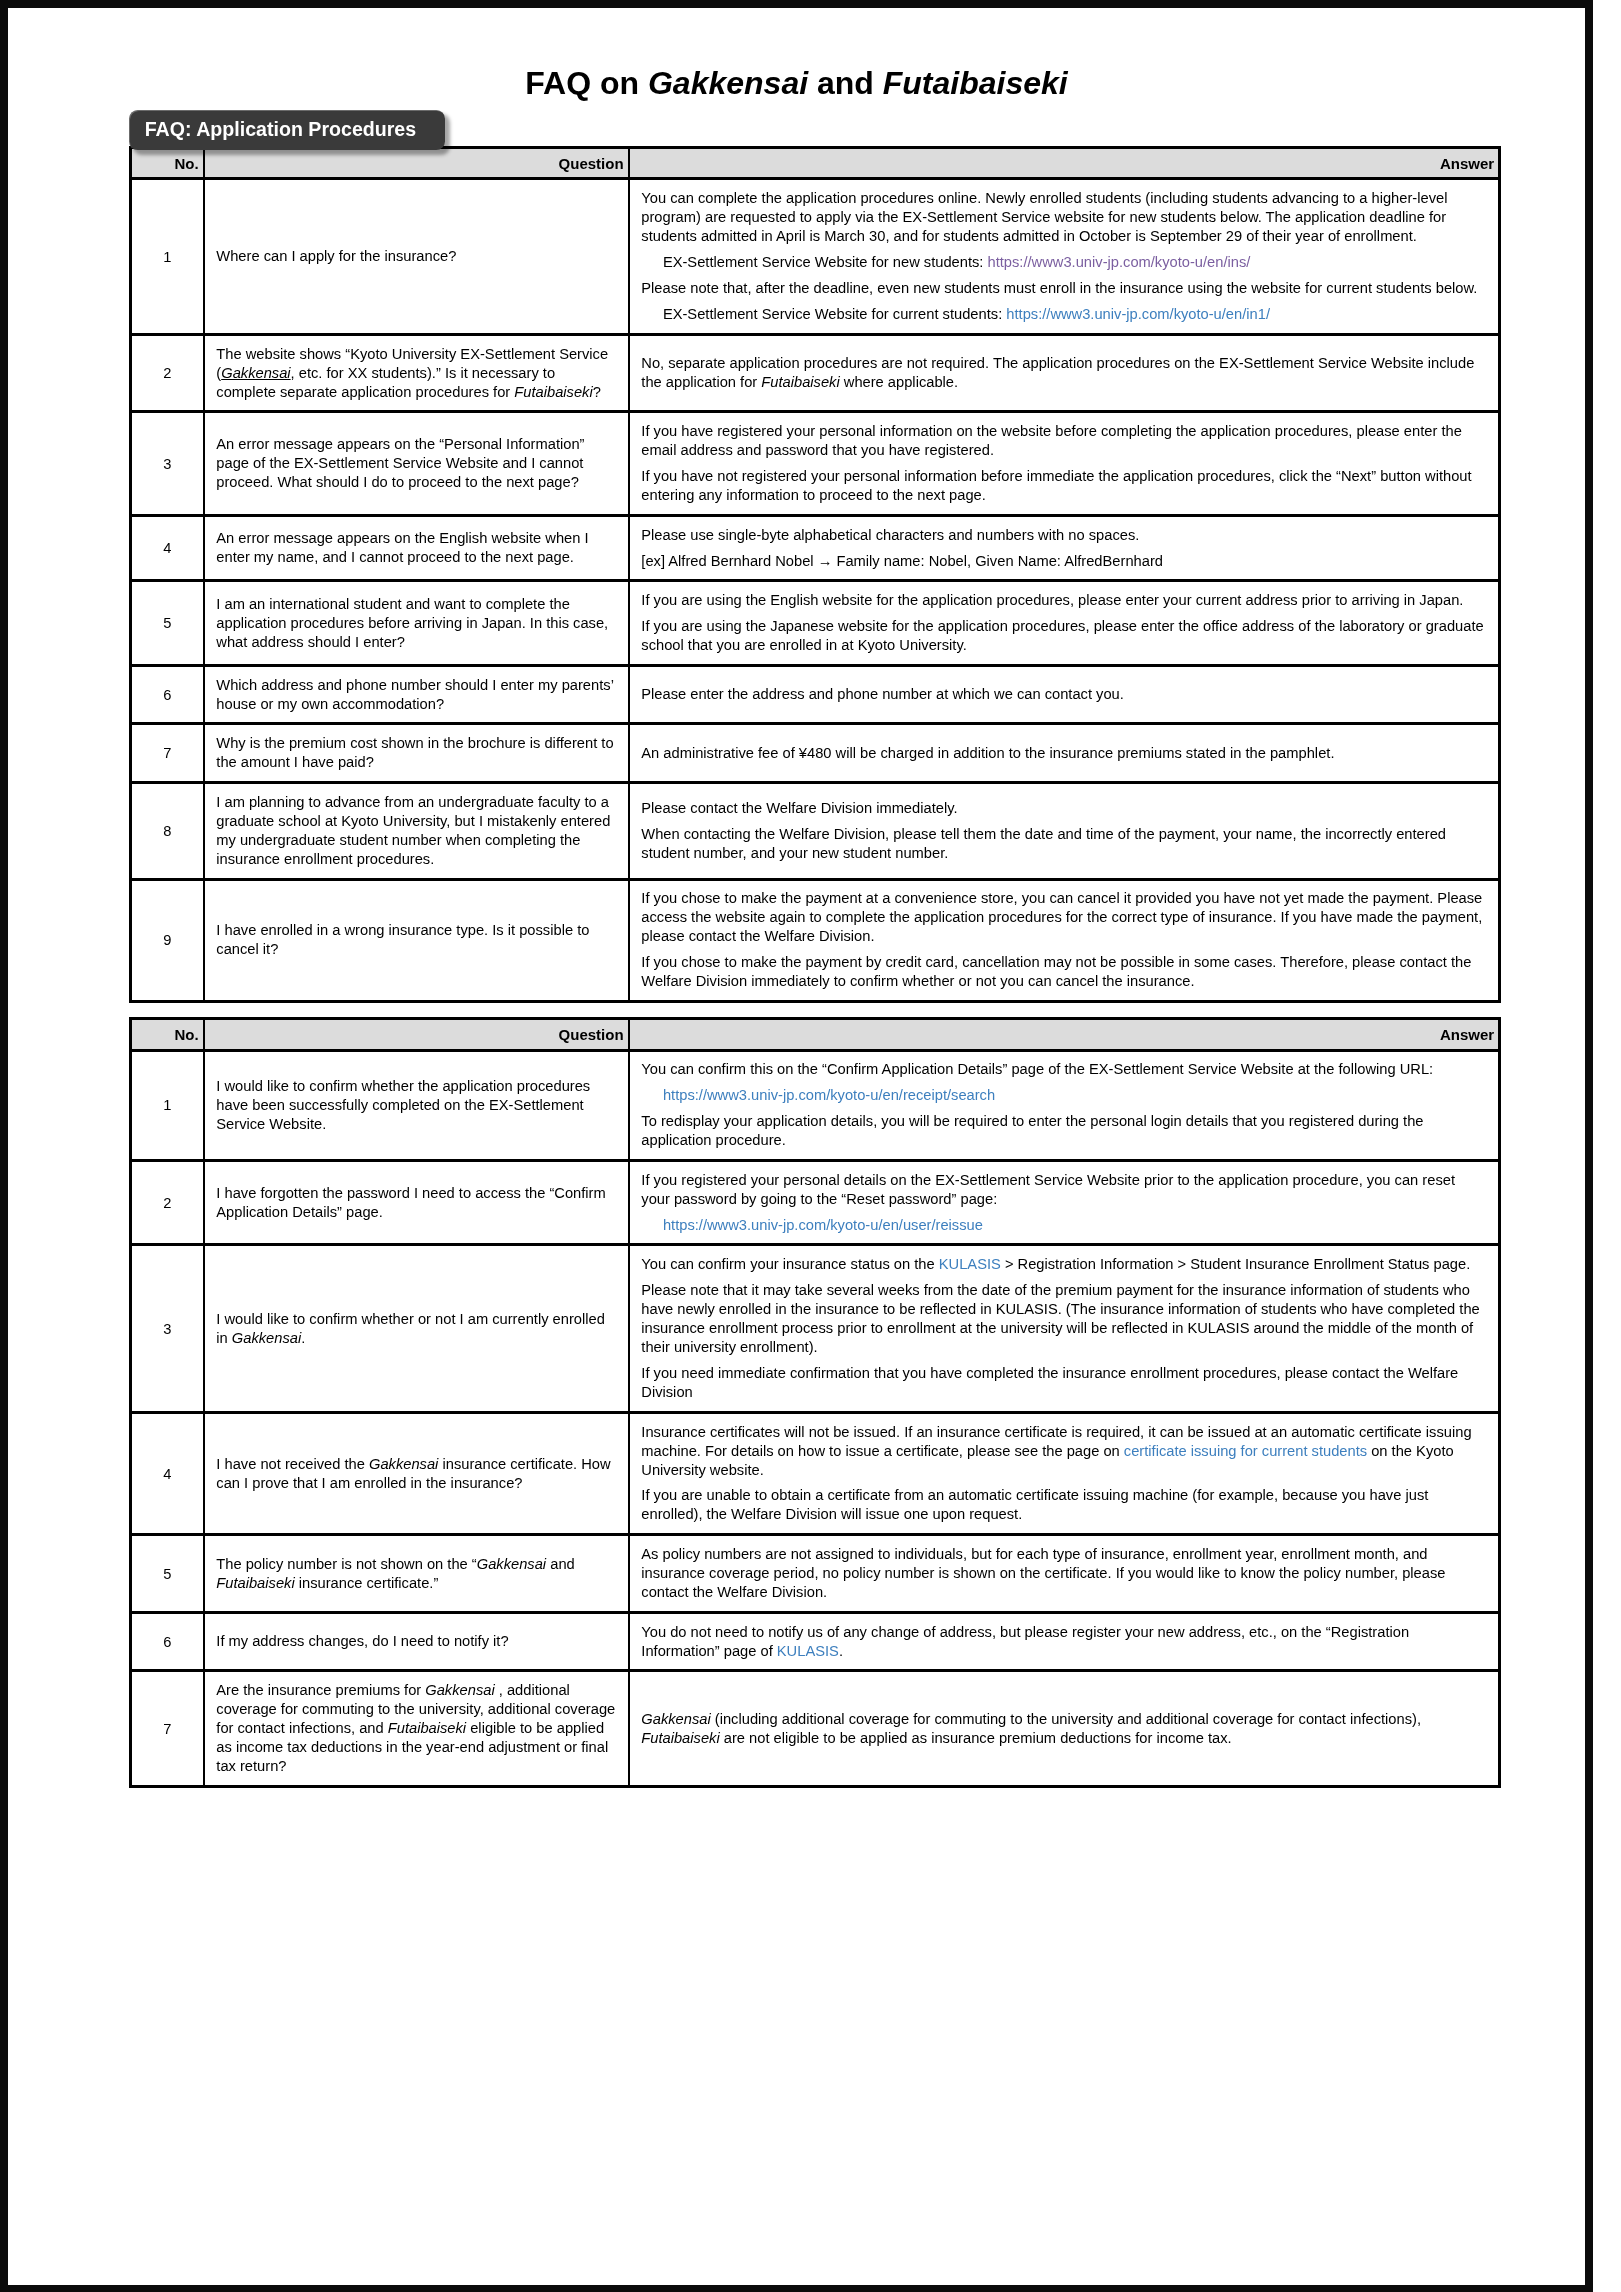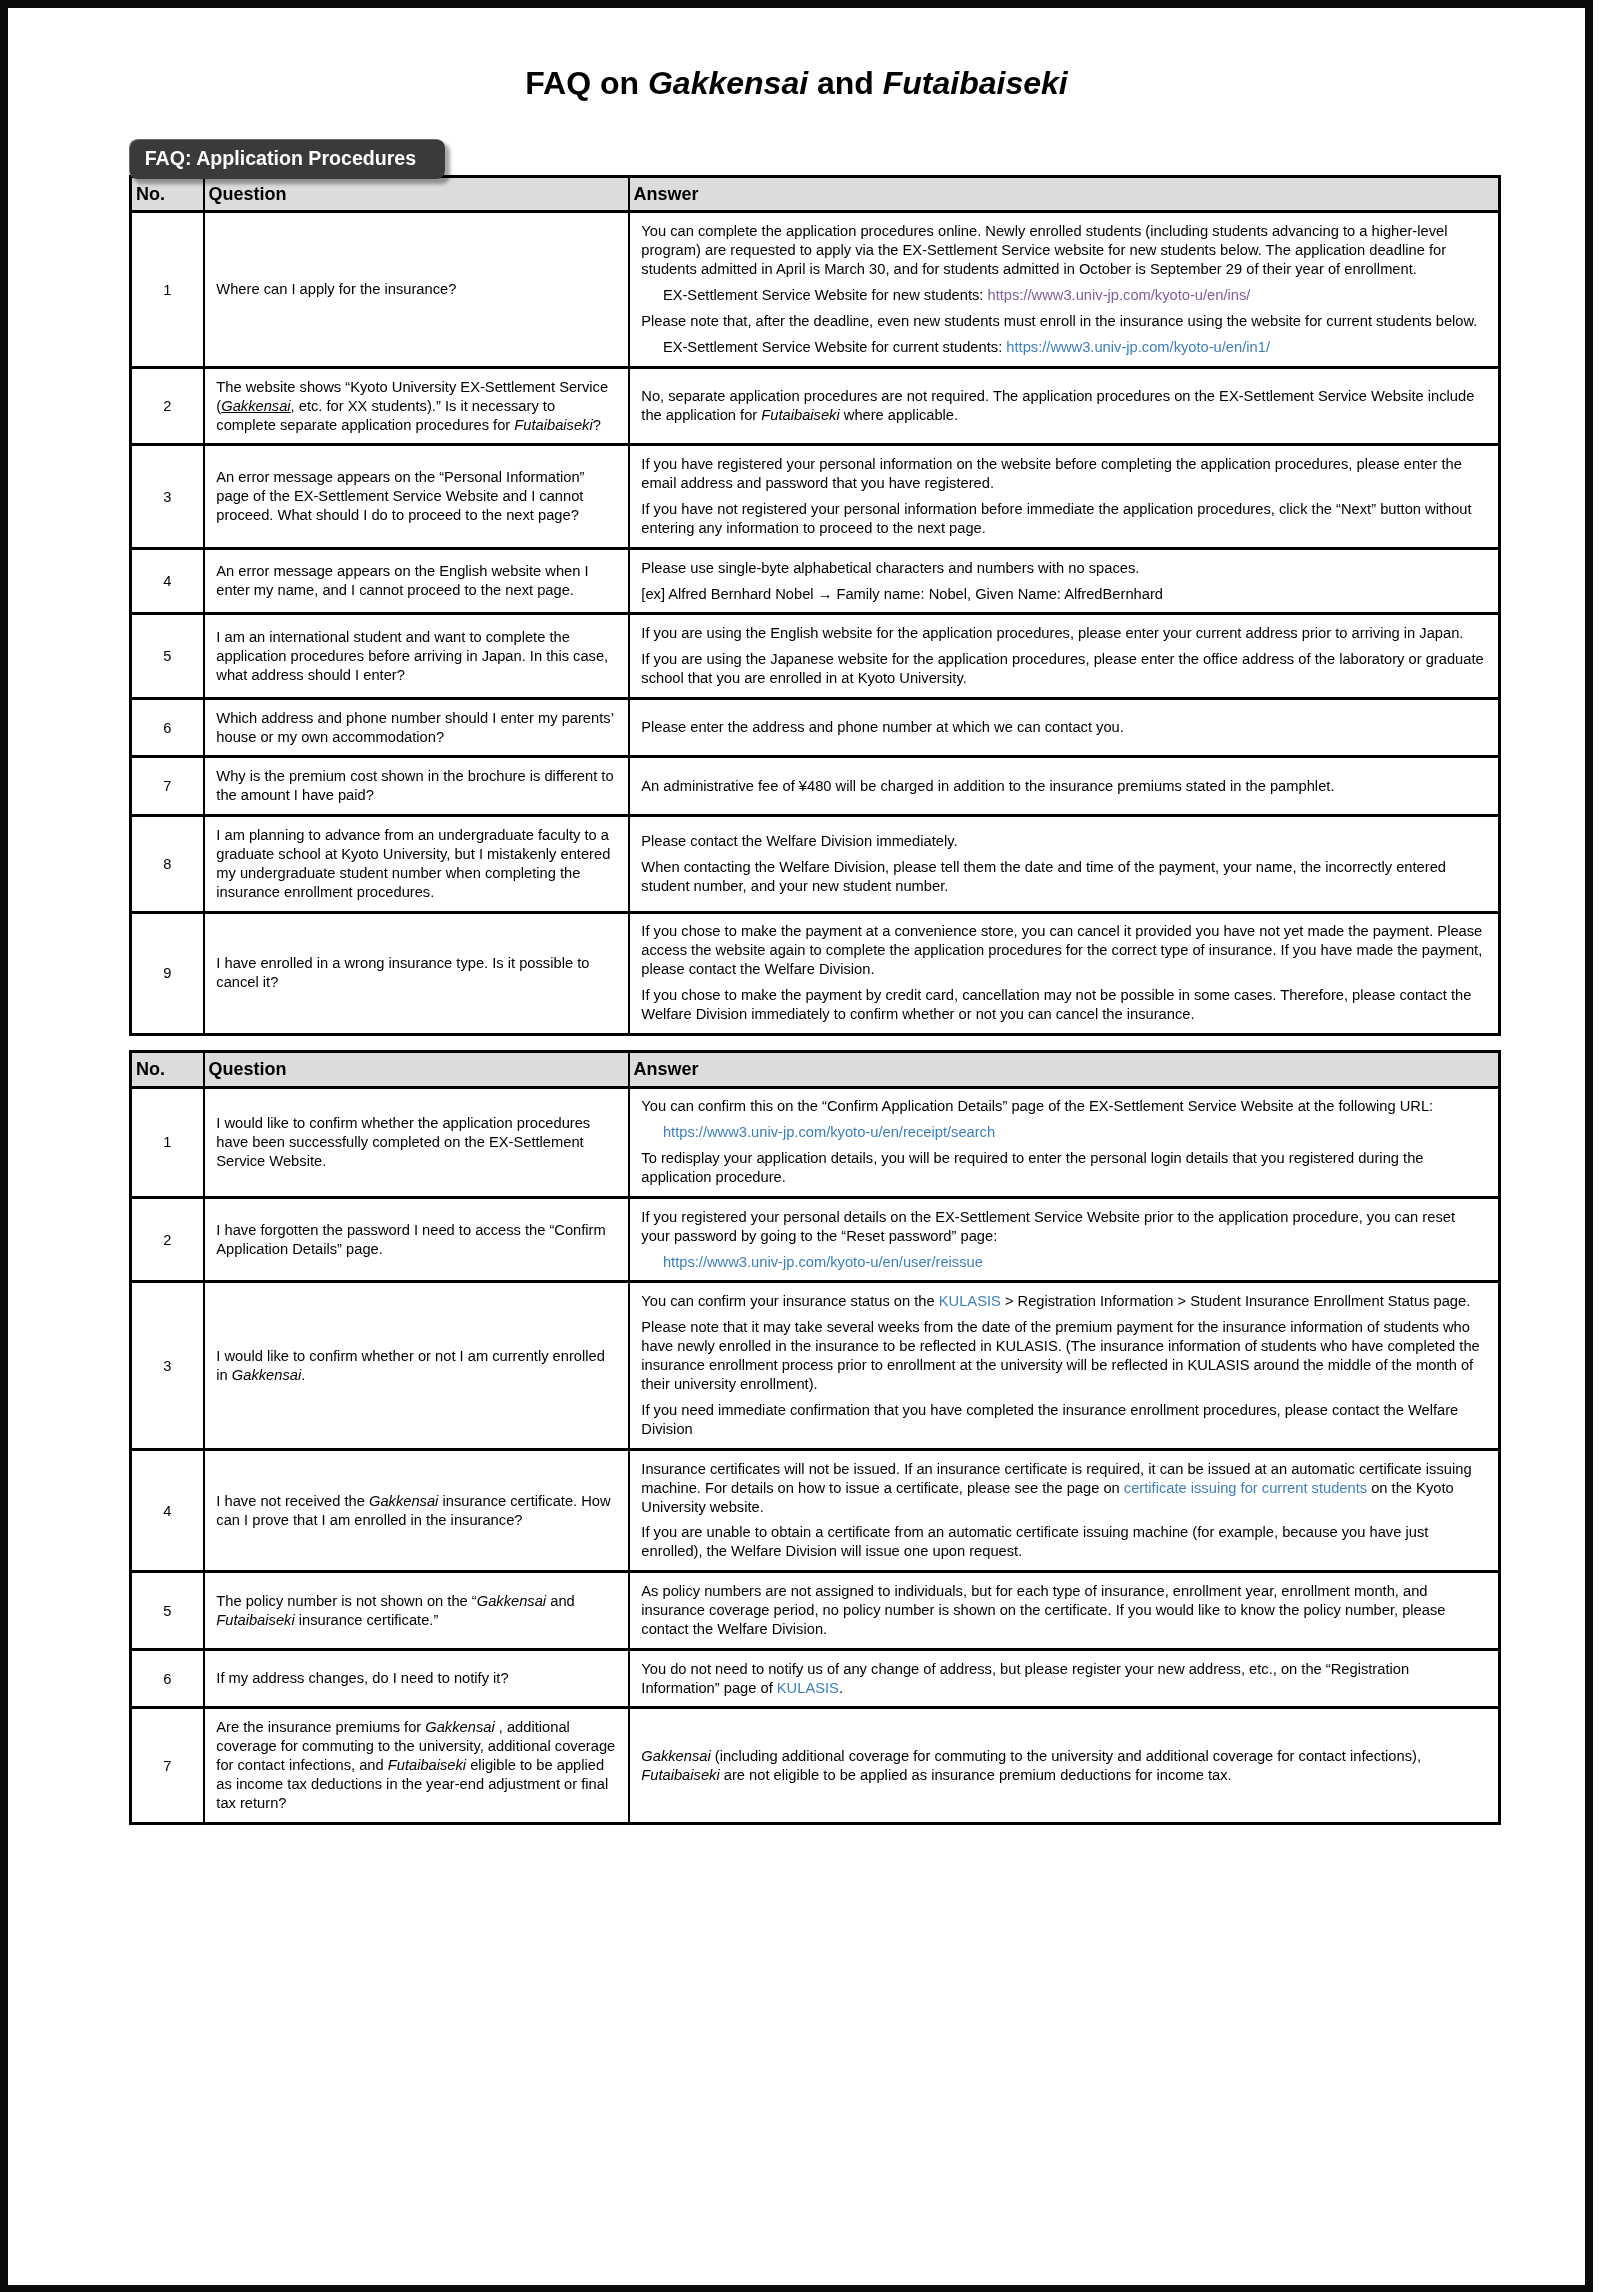--- a/index.html
+++ b/index.html
@@ -14,41 +14,41 @@
   .page{
     width:1593px;height:2293px;box-sizing:border-box;
     border:8.8px solid #0b0b0b;background:#fff;overflow:hidden;position:relative;
   }
   .title{
     margin:57px 0 0 0;text-align:center;
     font-size:32px;font-weight:bold;letter-spacing:0;color:#000;
   }
   .title i{font-style:italic;}
   .section{width:1372px;margin:0 auto 0 121px;}
-  .section.first{margin-top:37px;}
+  .section.first{margin-top:8px;}
   .section.second{margin-top:13.7px;}
   .tab{
     display:inline-block;position:relative;z-index:2;
     background:var(--tab-bg);color:#fff;
     font-size:19.6px;font-weight:bold;
     padding:7.8px 29px 8.8px 15.7px;border-radius:8.8px;
     margin-bottom:-3.9px;
     box-shadow:4.9px 4.9px 3.9px rgba(0,0,0,0.35), inset 1px 1px 0 rgba(255,255,255,0.25);
   }
   table.faq{
     width:100%;border-collapse:collapse;table-layout:fixed;
     border:3.9px solid var(--bd);position:relative;z-index:1;
     background:#fff;
   }
   col.c-no{width:73px;}
   col.c-q{width:425px;}
   table.faq th{
     background:var(--head-bg);color:#000;
     border:2.9px solid var(--bd);border-top-width:3.9px;border-bottom-width:3.9px;
-    font-size:18px;font-weight:bold;padding:5.9px 3.9px;text-align:left;
+    font-size:15px;font-weight:bold;padding:5.9px 3.9px;text-align:right;
   }
   table.faq td{
     border:2.9px solid var(--bd);border-top-width:3.9px;border-bottom-width:3.9px;
     vertical-align:middle;font-size:14.7px;color:#000;
   }
   td.no{text-align:center;padding:5.9px 2px;}
   td.q{padding:8.8px 11.8px;}
   td.a{padding:8.8px 11.8px;}
   .para{line-height:19px;}
   .para + .para{margin-top:6.9px;}

